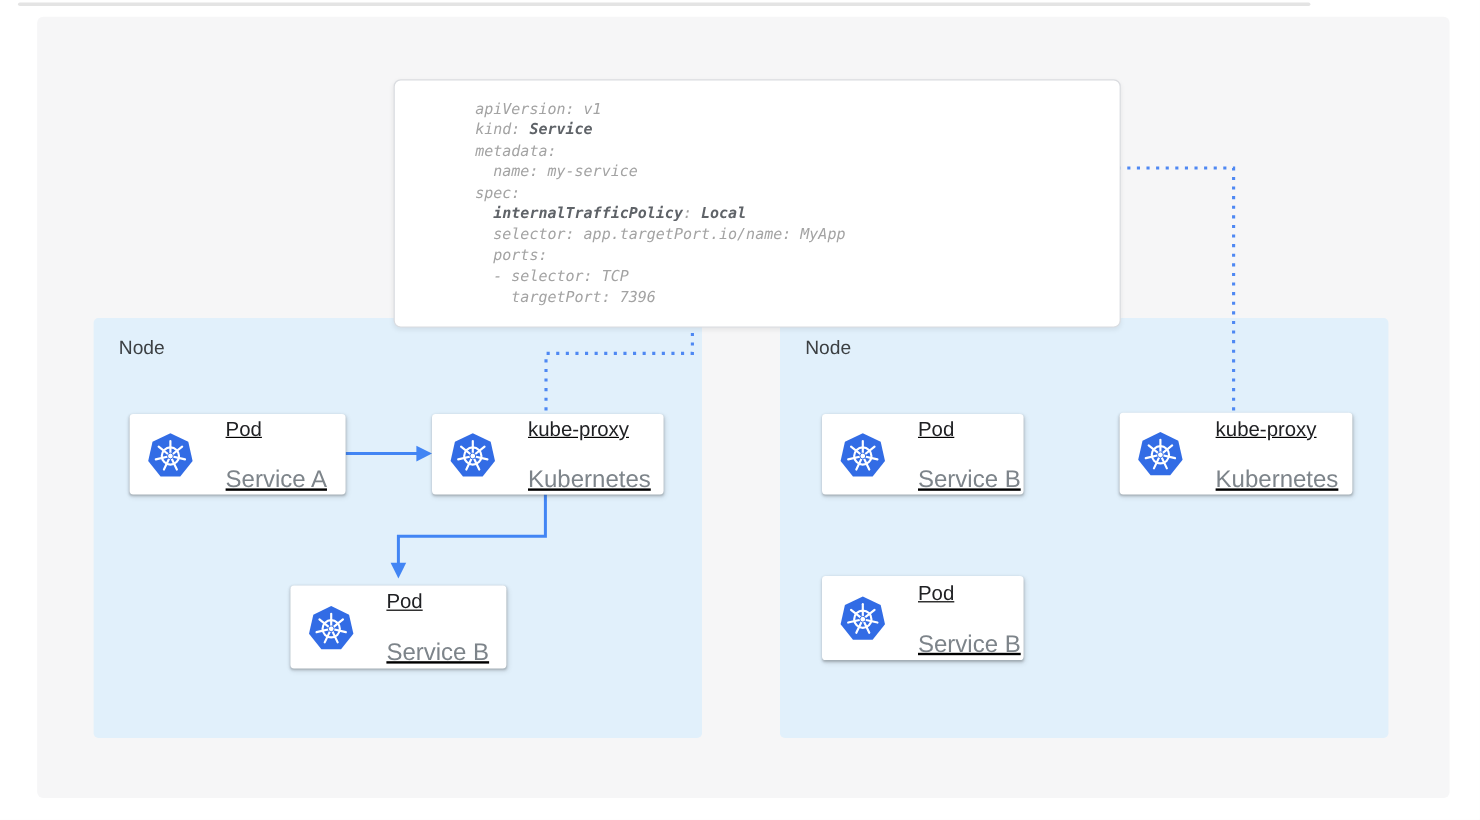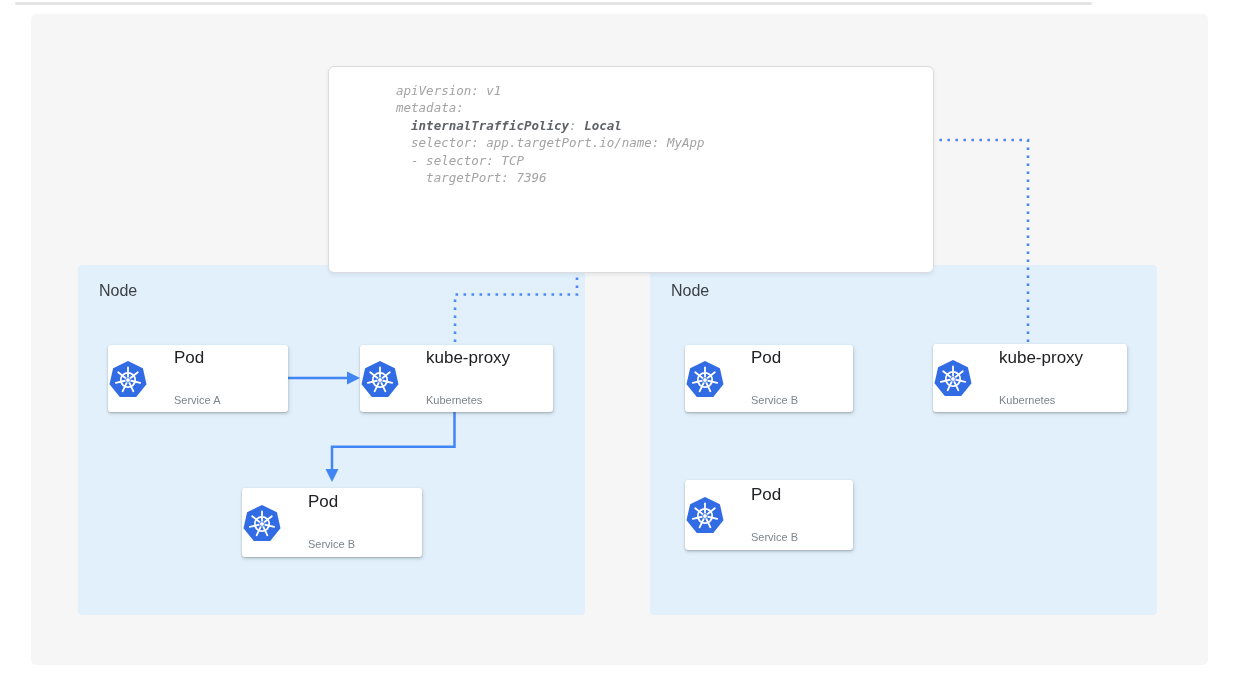--- a/index.html
+++ b/index.html
@@ -50,26 +50,26 @@
   .node-left{left:78px;}
   .node-right{left:650px;}
   .node-label{
     position:absolute;left:21px;top:17px;
     font-size:16px;color:var(--node-label);
   }
   
   .card{
     position:absolute;background:#ffffff;border-radius:3px;
     box-shadow:0 1px 2px rgba(60,64,67,.3),1px 2px 4px rgba(60,64,67,.15);
-    display:flex;align-items:center;box-sizing:border-box;padding-left:0;
+    display:flex;align-items:center;box-sizing:border-box;padding-left:14px;text-decoration:underline;
   }
   .k8s-icon{width:40px;height:40px;flex:0 0 40px;}
   .card-text{margin-left:26px;}
   .card-title{font-size:17px;color:var(--title-text);line-height:21px;}
-  .card-sub{font-size:11px;color:var(--subtitle-text);line-height:19px;margin-top:23px;}
+  .card-sub{font-size:20px;color:var(--subtitle-text);line-height:19px;margin-top:23px;}
   .arrows{position:absolute;left:0;top:0;pointer-events:none;}
 </style>
 </head>
 <body>
 
 <svg width="0" height="0" style="position:absolute">
   <defs>
     <symbol id="k8s" viewBox="0 0 40 40">
       <polygon points="20,2 34.9,9.2 38.5,25.2 28.2,38.1 11.8,38.1 1.5,25.2 5.1,9.2" fill="#326ce5"></polygon>
       <circle cx="20" cy="21" r="7.2" fill="none" stroke="#ffffff" stroke-width="1.8"></circle>
@@ -117,23 +117,27 @@
     </g>
 
     <g>
       <path d="M1028,342 V140 H846" fill="none" stroke="var(--dotted-blue)" stroke-width="2.6" stroke-dasharray="2.6 5.4"></path>
       <path d="M833,140 L846,133.5 L846,146.5 Z" fill="var(--dotted-blue)"></path>
     </g>
   </svg>
 
   <div class="yaml-card">
     <div class="code-line"><span>apiVersion: v1</span></div>
+    <div class="code-line"><span>kind: </span><span class="b">Service</span></div>
     <div class="code-line"><span>metadata:</span></div>
+    <div class="code-line"><span>  name: my-service</span></div>
+    <div class="code-line"><span>spec:</span></div>
     <div class="code-line"><span>  </span><span class="b">internalTrafficPolicy</span><span>: </span><span class="b">Local</span></div>
     <div class="code-line"><span>  selector: app.targetPort.io/name: MyApp</span></div>
+    <div class="code-line"><span>  ports:</span></div>
     <div class="code-line"><span>  - selector: TCP</span></div>
     <div class="code-line"><span>    targetPort: 7396</span></div>
   </div>
 
   <div class="card" style="left:108px;top:345px;width:180px;height:67px">
     <svg class="k8s-icon">
         <use href="#k8s"></use>
       </svg>
     <div class="card-text">
       <div class="card-title">Pod</div>

